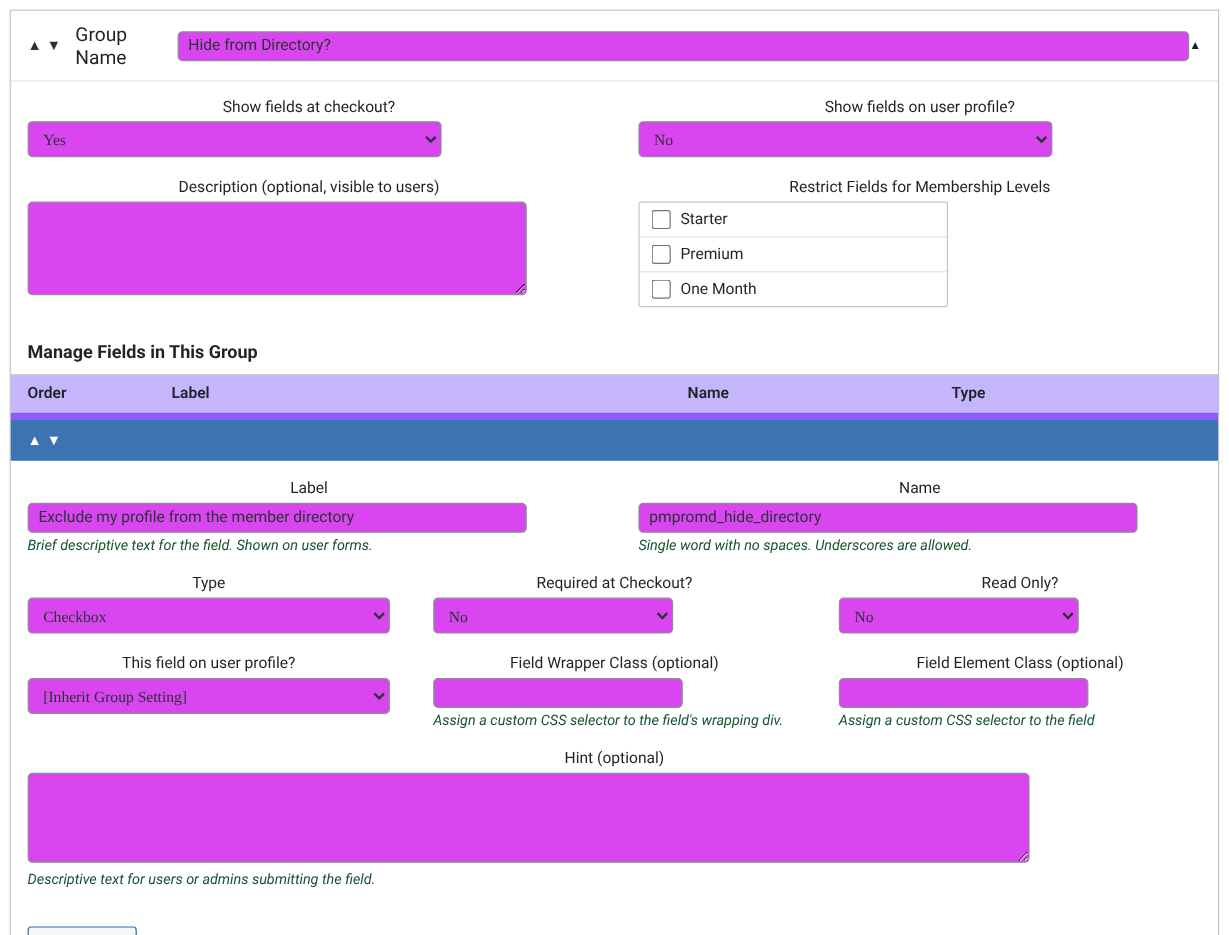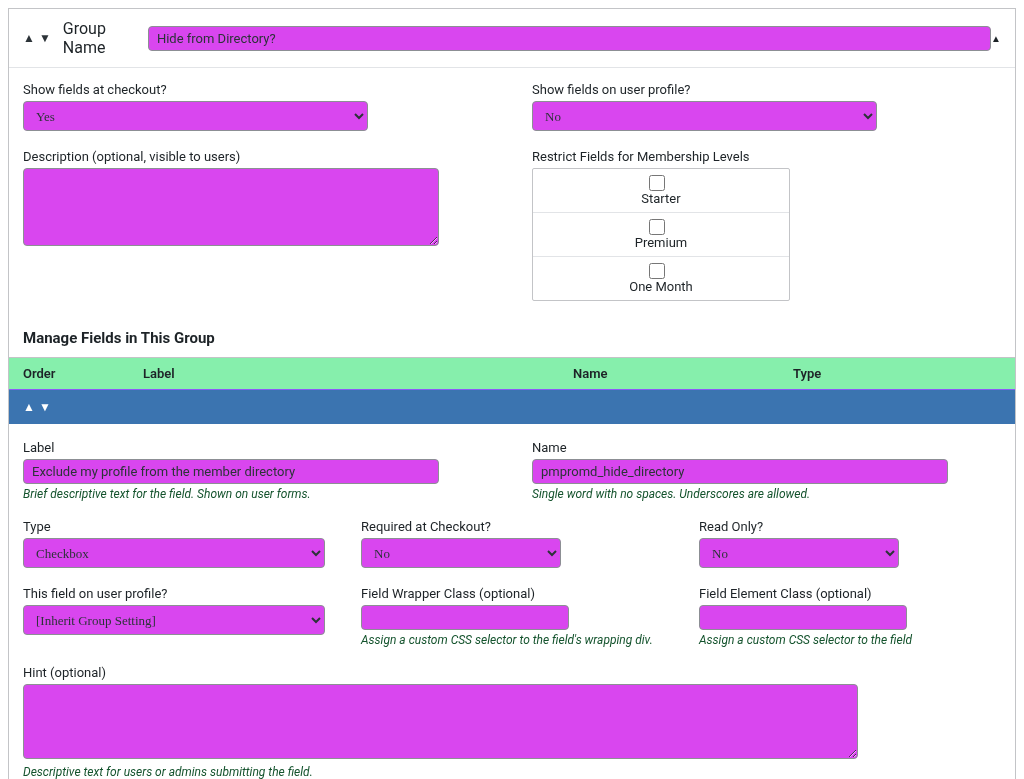--- a/index.html
+++ b/index.html
@@ -60,20 +60,21 @@
 }
 .form-group {
   margin-bottom: 18px;
 }
 .form-label {
   display: block;
   font-size: 13px;
   font-weight: 400;
   margin-bottom: 4px;
   color: #1d2327;
+  text-align: center;
 }
 select, input[type="text"], textarea {
   width: 100%;
   padding: 4px 8px;
   border: 1px solid #8c8f94;
   border-radius: 4px;
   font-size: 13px;
   font-family: inherit;
   background: #d946ef;
   color: #2c3338;
@@ -92,44 +93,43 @@
   height: 78px;
   max-width: 416px;
 }
 .checklist {
   border: 1px solid #c3c4c7;
   border-radius: 2px;
   max-width: 258px;
 }
 .checklist-item {
   display: flex;
-  align-items: center;
+  align-items: flex-end;
   padding: 6px 10px;
   border-bottom: 1px solid #e2e4e7;
-  flex-direction: column;
 }
 .checklist-item:last-child {
   border-bottom: none;
 }
 .checklist-item input[type="checkbox"] {
   width: 16px;
   height: 16px;
   margin-right: 8px;
   border: 1px solid #8c8f94;
   border-radius: 3px;
 }
 .section-heading {
   font-size: 15px;
   font-weight: 700;
   padding: 4px 14px 10px;
 }
 .table-header {
-  background: #86efac;
+  background: #c4b5fd;
   border-top: 1px solid #c3c4c7;
-  border-bottom: 1px solid #8b5cf6;
+  border-bottom: 6px solid #8b5cf6;
   display: grid;
   grid-template-columns: 120px 430px 220px 1fr;
   padding: 8px 14px;
   font-weight: 600;
   font-size: 13px;
 }
 .field-row-header {
   background: #3b74b0;
   padding: 10px 14px;
   display: flex;

